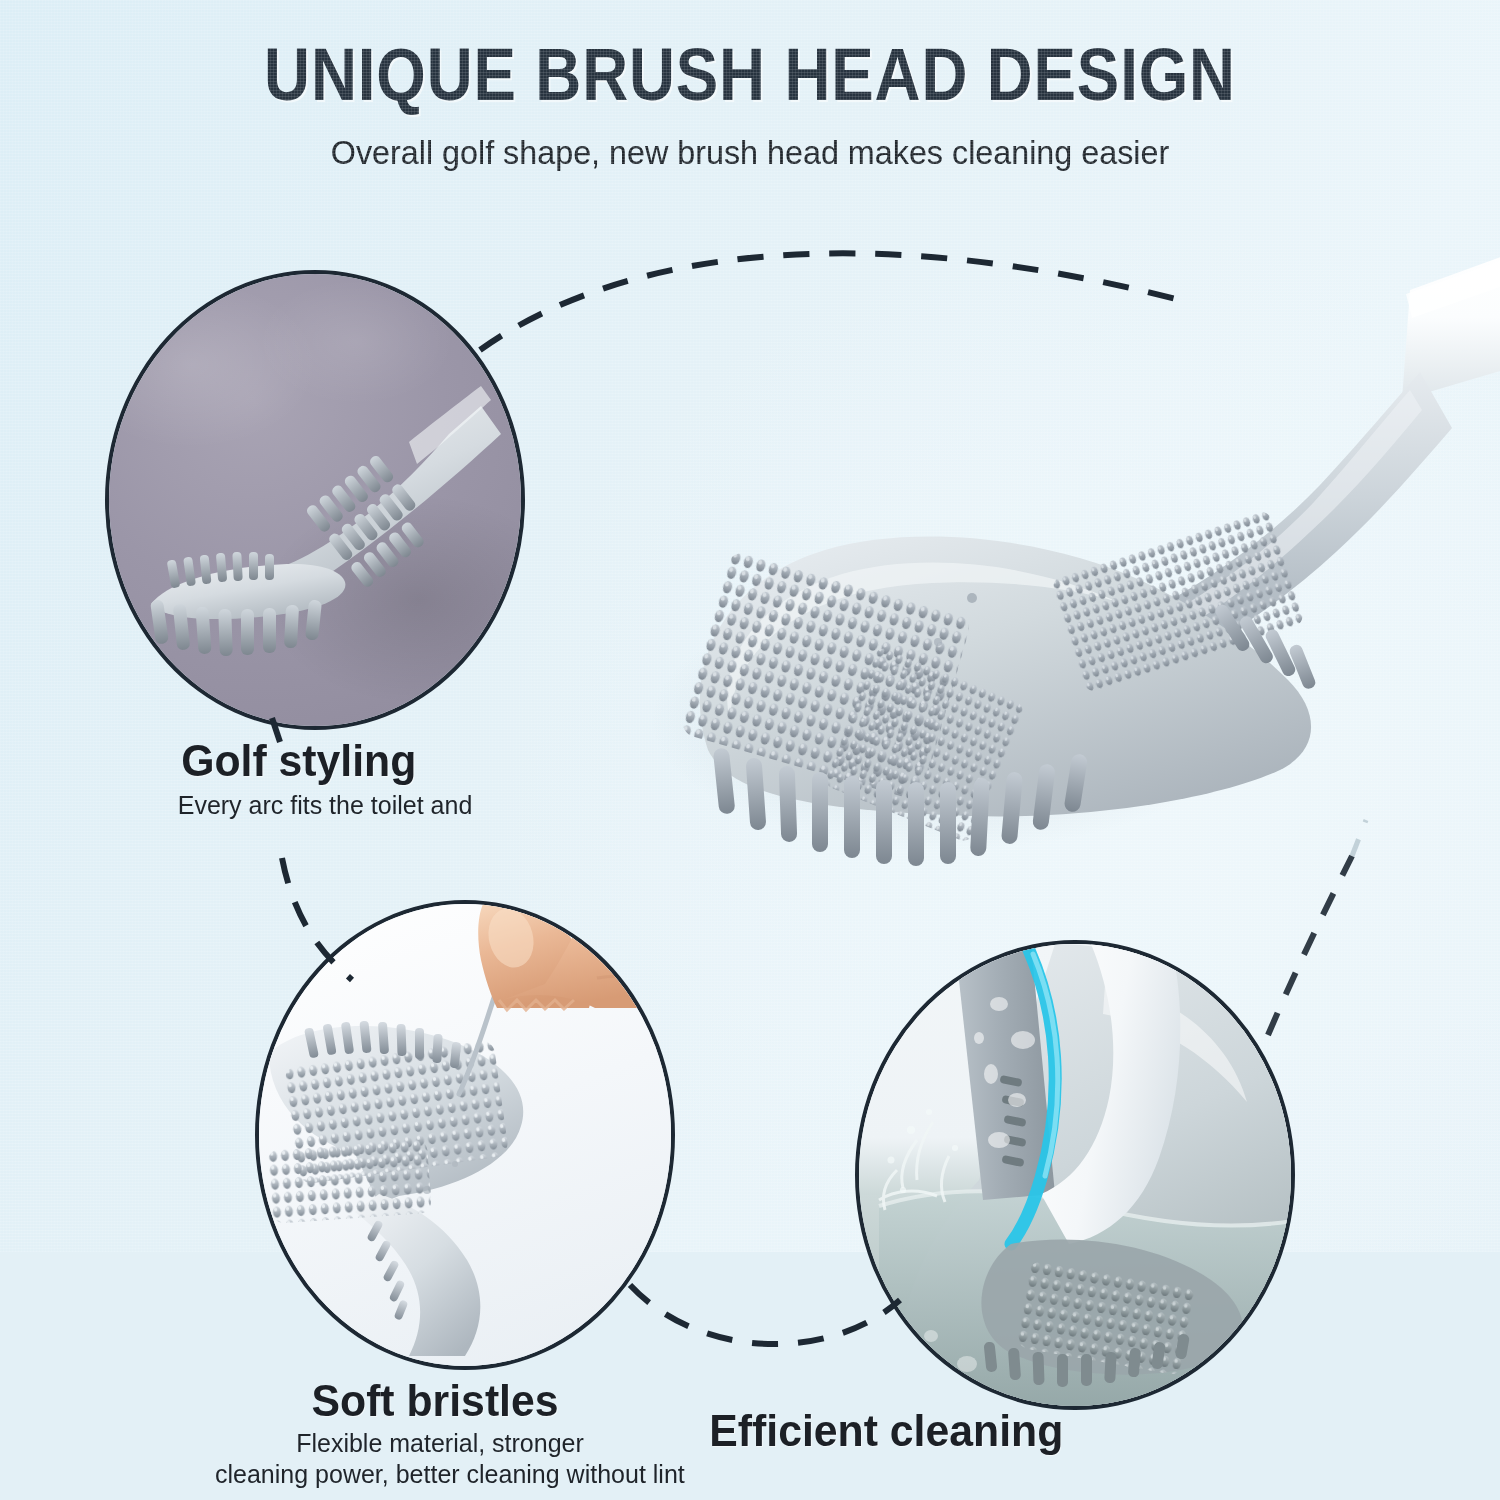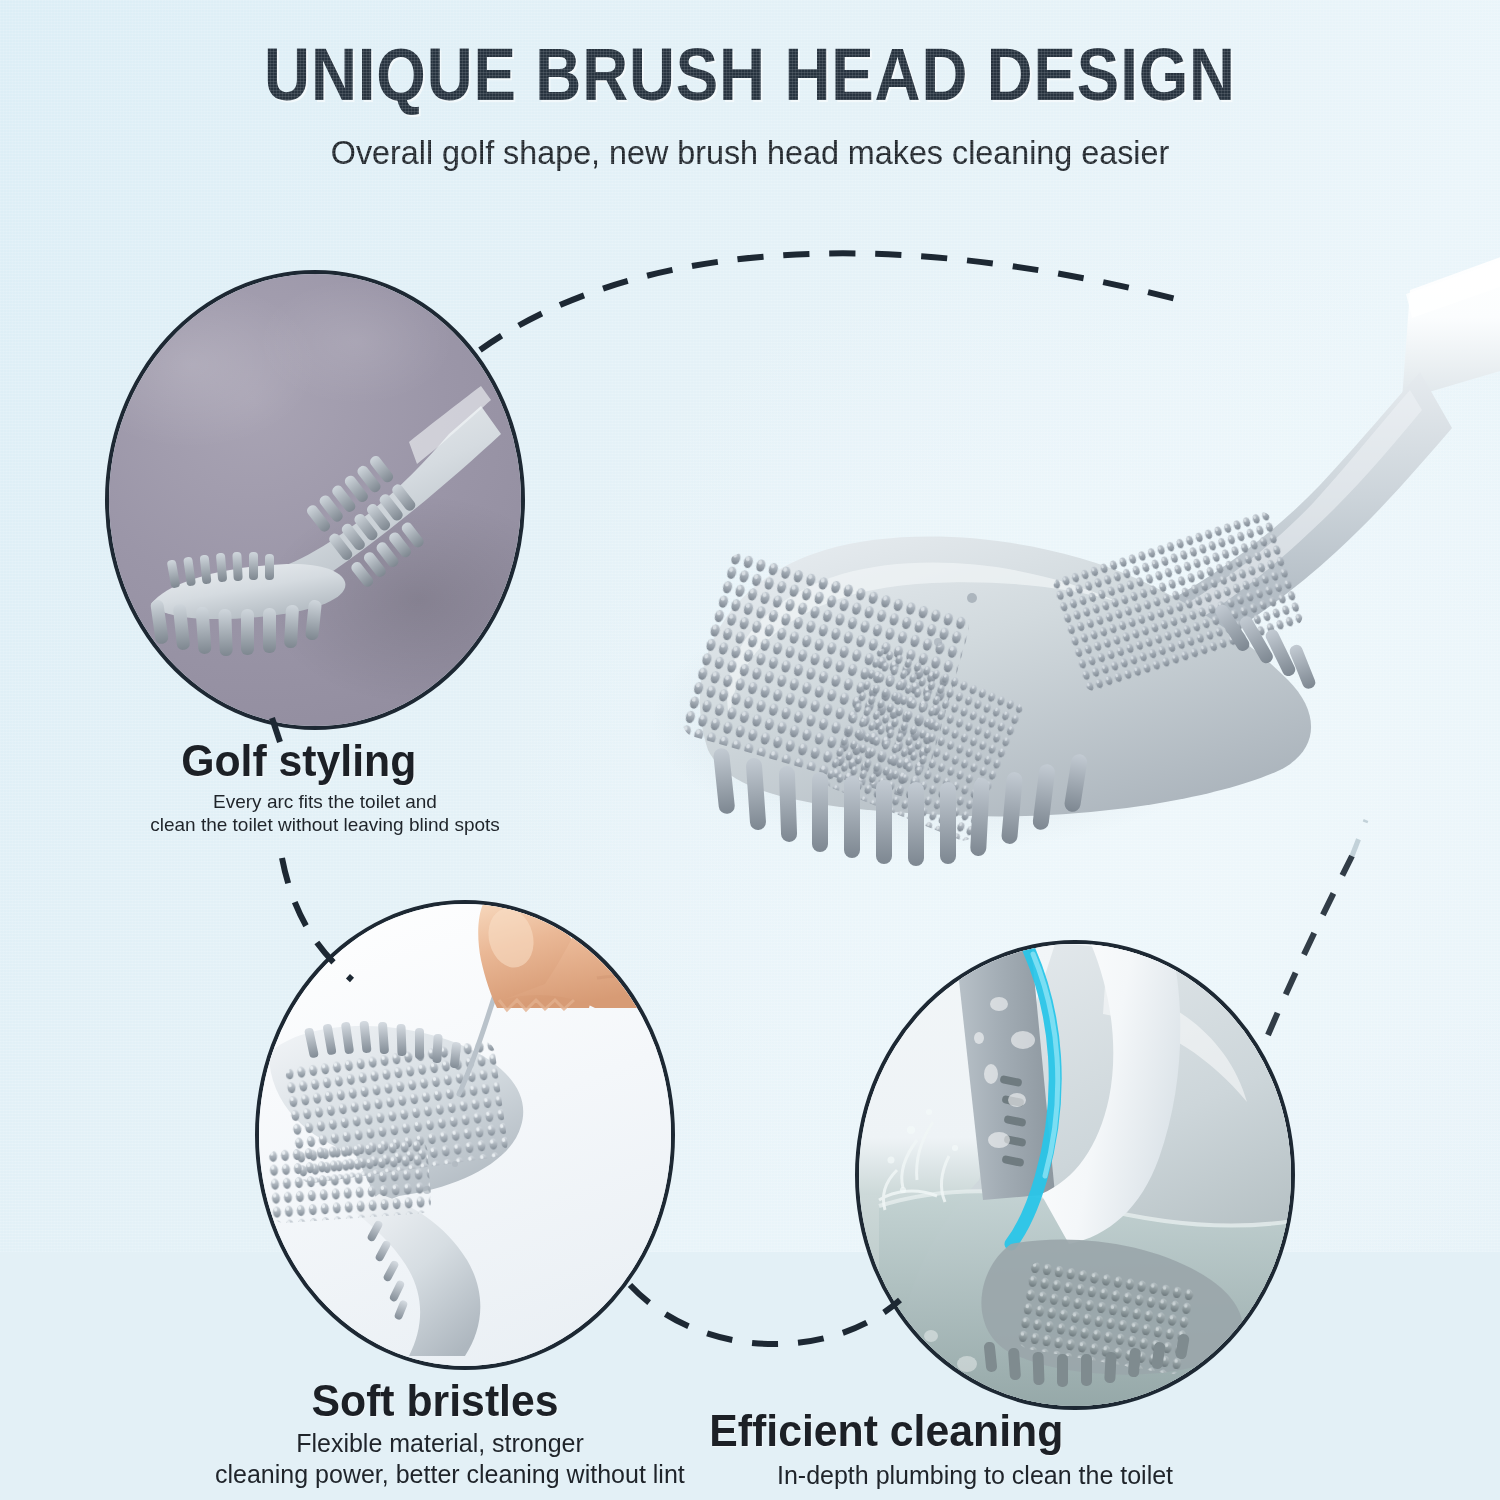--- a/index.html
+++ b/index.html
@@ -95,21 +95,21 @@
   }
   .callout-desc {
     position:absolute;
     color:#1f242a;
     text-align:center;
     white-space:nowrap;
     line-height:1.22;
     z-index:6;
   }
   #t-golf  { left:175px; top:735px;  font-size:45px; transform:scaleX(.95); }
-  #d-golf  { left:90px;  top:790px;  width:470px; font-size:19px; }
+  #d-golf  { left:90px;  top:790px;  width:470px; font-size:25px; }
   #t-soft  { left:305px; top:1375px; font-size:45px; transform:scaleX(.95); }
   #d-soft  { left:215px; top:1428px; width:450px; font-size:25px; }
   #t-clean { left:700px; top:1405px; font-size:45px; transform:scaleX(.95); }
   #d-clean { left:660px; top:1460px; width:630px; font-size:25px; }
 
   svg.overlay { position:absolute; inset:0; width:1500px; height:1500px; z-index:5; pointer-events:none; }
   svg.product { position:absolute; z-index:3; }
 </style>
 </head>
 <body>
@@ -475,27 +475,23 @@
       <g fill="#ffffff" opacity=".4">
         <ellipse cx="108" cy="420" rx="10" ry="8"></ellipse>
         <ellipse cx="72" cy="392" rx="7" ry="6"></ellipse>
       </g>
     </svg>
   </div>
 
   <div class="callout-title" id="t-golf">Golf styling</div>
   <div class="callout-desc" id="d-golf">
     <div>Every arc fits the toilet and</div>
-    <div>clean the toilet without leaving blind spots</div>
   </div>
 
   <div class="callout-title" id="t-soft">Soft bristles</div>
   <div class="callout-desc" id="d-soft">
     <div>Flexible material, stronger</div>
     <div>cleaning power, better cleaning without lint</div>
   </div>
 
   <div class="callout-title" id="t-clean">Efficient cleaning</div>
-  <div class="callout-desc" id="d-clean">
-    <div>In-depth plumbing to clean the toilet</div>
-  </div>
 
 </div>
 
 </body></html>

